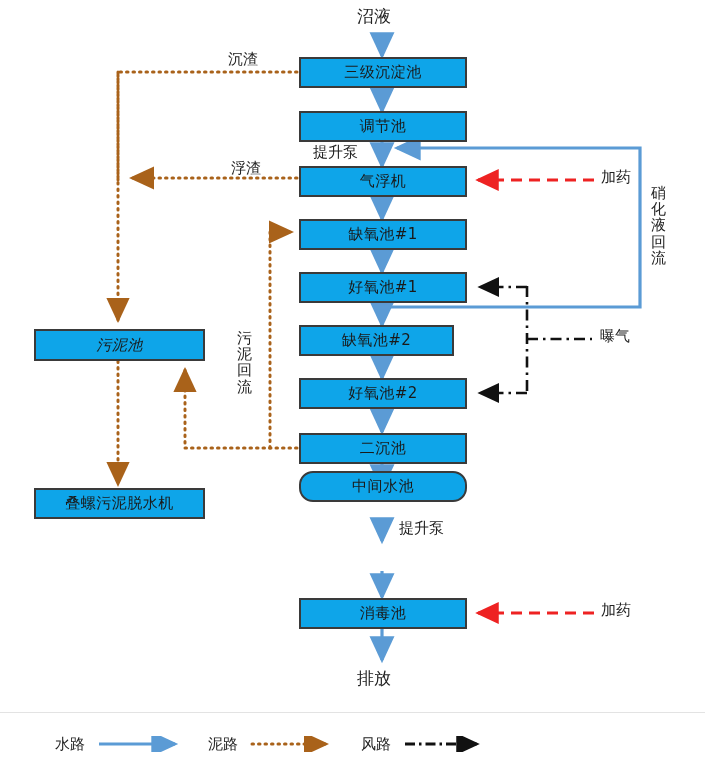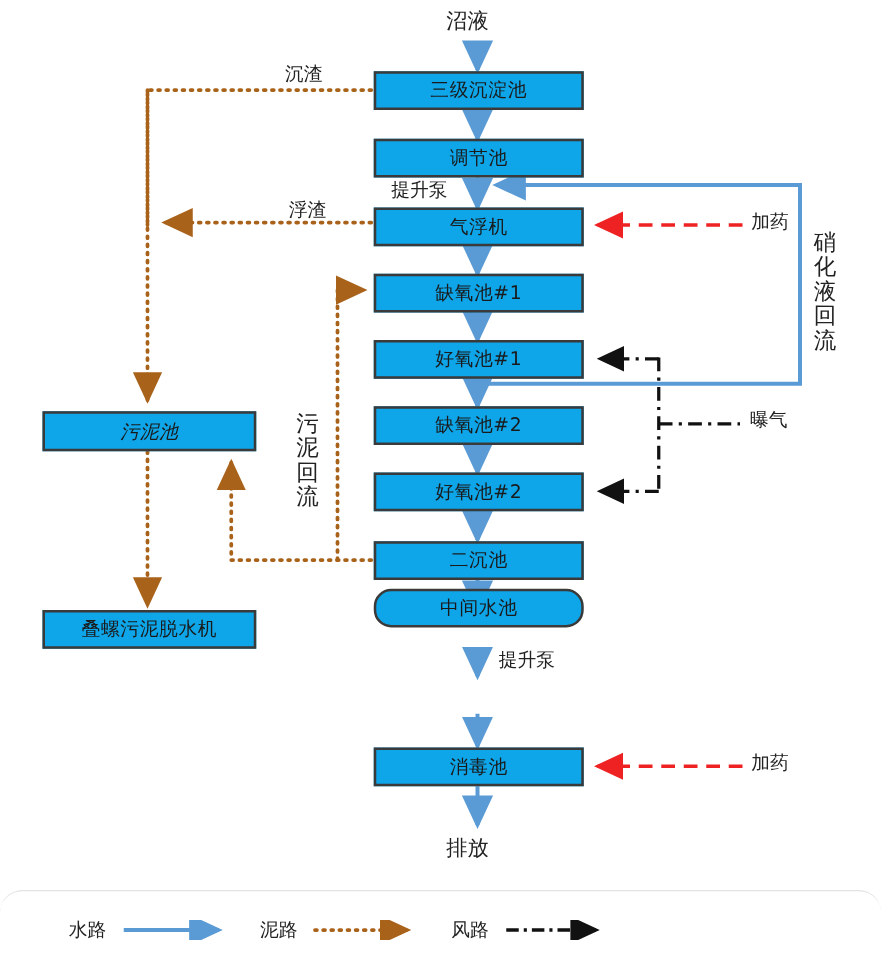--- a/index.html
+++ b/index.html
@@ -21,31 +21,30 @@
   .freetext{
     position:absolute;
     color:#222;
     font-size:15px;
     white-space:nowrap;
     z-index:4;
   }
   .vtext{
     position:absolute;
     color:#222;
-    font-size:18px;
+    font-size:15px;
     width:1em;
     line-height:1.08em;
     text-align:left;
     z-index:4;
   }
   .legend{
     position:absolute;left:0;top:712px;width:705px;height:62px;
     border-top:1px solid #e3e3e3;
     z-index:5;
-    border-radius:18px;
   }
   .legend .lg-item{position:absolute;top:0;height:62px;display:flex;align-items:center;}
   .legend .lg-label{font-size:15px;color:#222;margin-right:10px;}
   .lgsvg{display:block;}
 </style>
 </head>
 <body>
 
 <div id="canvas">
 
@@ -118,21 +117,21 @@
   </div>
   <div class="node" style="left:299px;top:166px;width:168px;height:31px;">
     <span>气浮机</span>
   </div>
   <div class="node" style="left:299px;top:219px;width:168px;height:31px;">
     <span>缺氧池#1</span>
   </div>
   <div class="node" style="left:299px;top:272px;width:168px;height:31px;">
     <span>好氧池#1</span>
   </div>
-  <div class="node" style="left:299px;top:325px;width:168px;height:31px;">
+  <div class="node" style="left:299px;top:325px;width:155px;height:31px;">
     <span>缺氧池#2</span>
   </div>
   <div class="node" style="left:299px;top:378px;width:168px;height:31px;">
     <span>好氧池#2</span>
   </div>
   <div class="node" style="left:299px;top:433px;width:168px;height:31px;">
     <span>二沉池</span>
   </div>
   <div class="node" style="left:299px;top:471px;width:168px;height:31px;border-radius:14px;">
     <span>中间水池</span>

